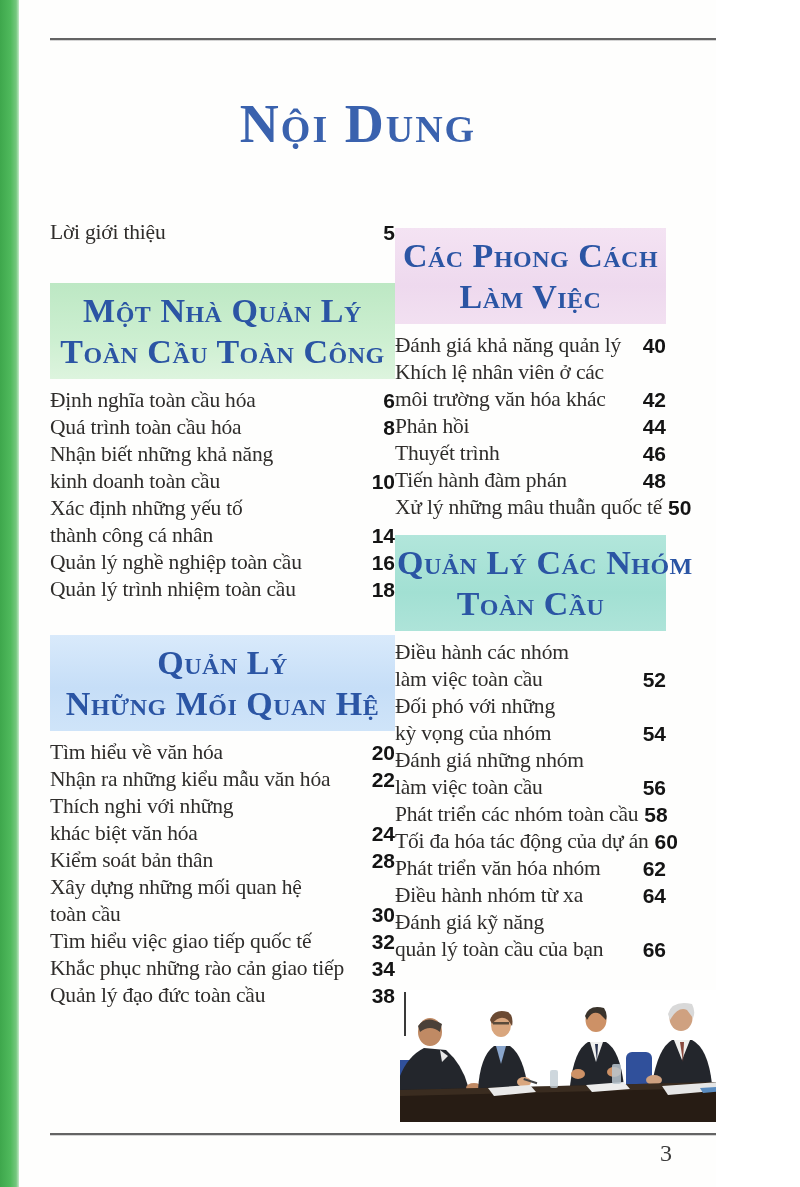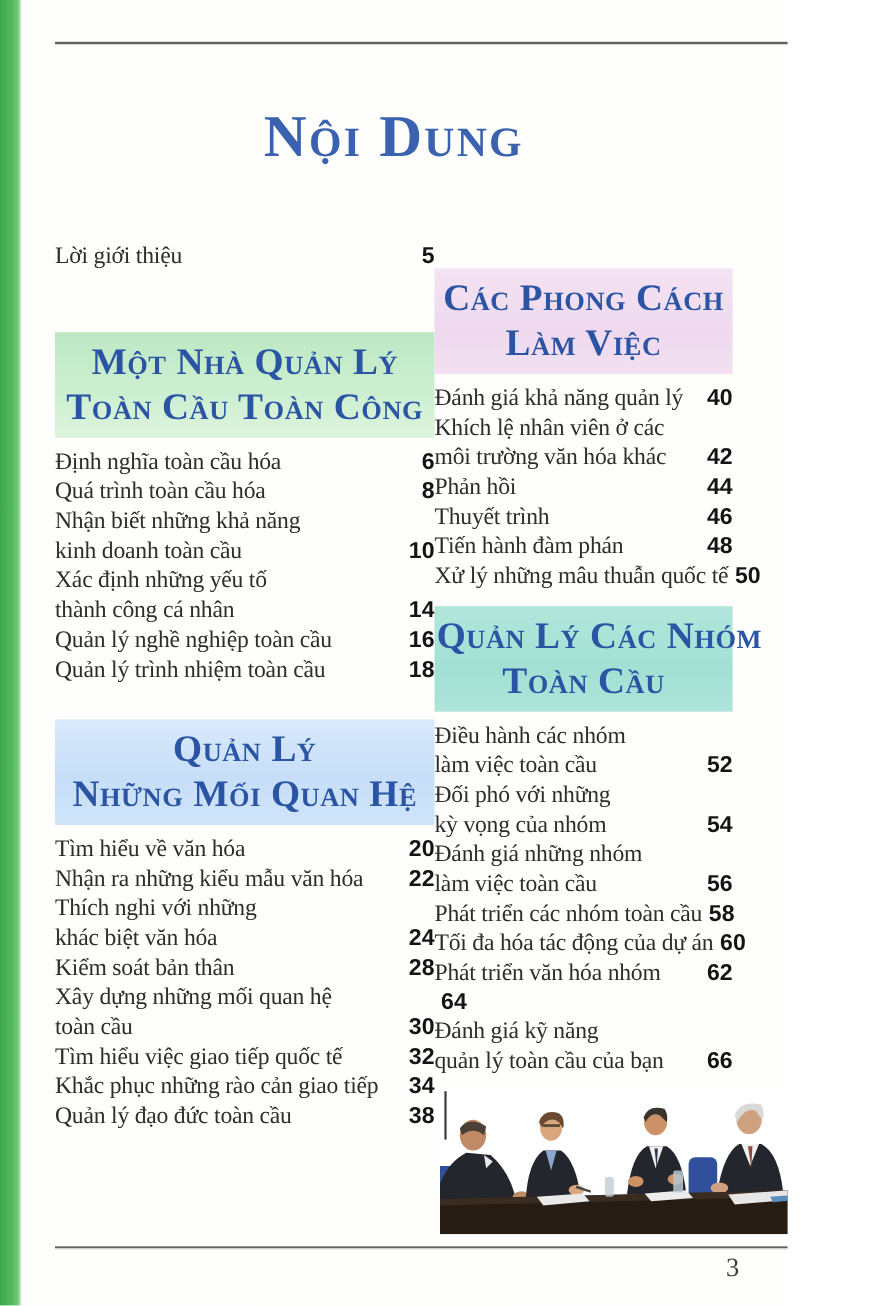--- a/index.html
+++ b/index.html
@@ -36,23 +36,23 @@
     font-family:"Liberation Sans","DejaVu Sans",sans-serif;
     font-weight:bold;font-size:21px;line-height:26px;color:#141414;
     margin-left:6px;letter-spacing:0;
   }
   .sec-header{
     text-align:center;font-variant:small-caps;font-weight:bold;
     font-size:34px;line-height:41px;letter-spacing:0.5px;color:#2b55a4;
     padding:7px 2px;margin:0 0 8px;
   }
   .sec-header div{white-space:nowrap;}
-  .hdr-green{background:linear-gradient(180deg,#bde8c4 0%,#cdefd1 60%,#ddf4de 100%);margin-top:56px;}
+  .hdr-green{background:linear-gradient(180deg,#bde8c4 0%,#cdefd1 60%,#ddf4de 100%);margin-top:37px;}
   .hdr-blue {background:linear-gradient(180deg,#d9eafb 0%,#c6def7 55%,#cfe4f9 100%);margin-top:32px;}
-  .hdr-pink {background:linear-gradient(180deg,#f4e3f3 0%,#eed9ee 60%,#f2e0f1 100%);margin-top:25px;}
+  .hdr-pink {background:linear-gradient(180deg,#f4e3f3 0%,#eed9ee 60%,#f2e0f1 100%);margin-top:9px;}
   .hdr-teal {background:linear-gradient(180deg,#b2e6db 0%,#a2e0d3 60%,#aee4d9 100%);margin-top:14px;}
   .meeting-photo{
     position:absolute;left:400px;top:990px;width:400px;height:132px;z-index:1;
   }
   .page-number{
     position:absolute;top:1140px;right:44px;
     font-size:24px;color:#3c3c3c;z-index:2;
   }
 </style>
 </head>
@@ -186,20 +186,21 @@
         </div>
         <div class="toc-entry">
           <div class="entry-text">Tối đa hóa tác động của dự án</div>
           <div class="entry-page">60</div>
         </div>
         <div class="toc-entry">
           <div class="entry-text">Phát triển văn hóa nhóm</div>
           <div class="entry-page">62</div>
         </div>
         <div class="toc-entry">
+          <div class="entry-text">Điều hành nhóm từ xa</div>
           <div class="entry-page">64</div>
         </div>
         <div class="toc-entry">
           <div class="entry-text">Đánh giá kỹ năng<br>quản lý toàn cầu của bạn</div>
           <div class="entry-page">66</div>
         </div>
       </div>
   </div>
 
   <svg class="meeting-photo" viewBox="0 0 400 132" xmlns="http://www.w3.org/2000/svg" aria-hidden="true">

